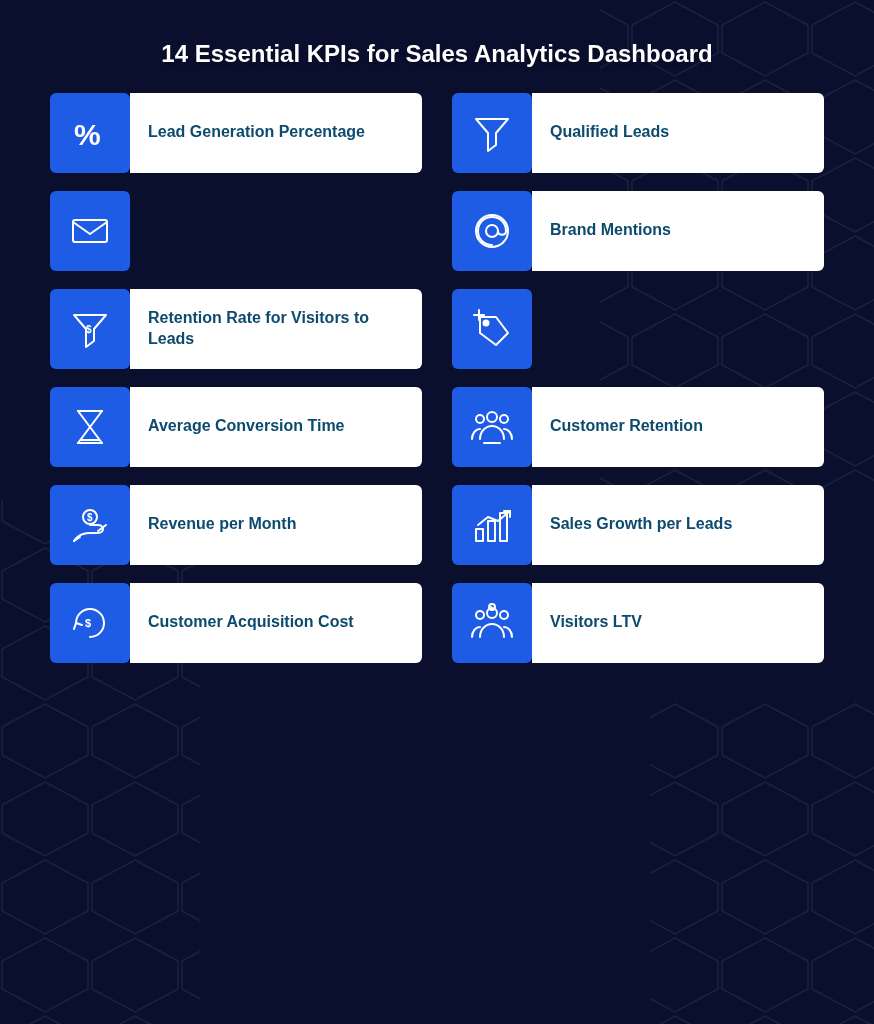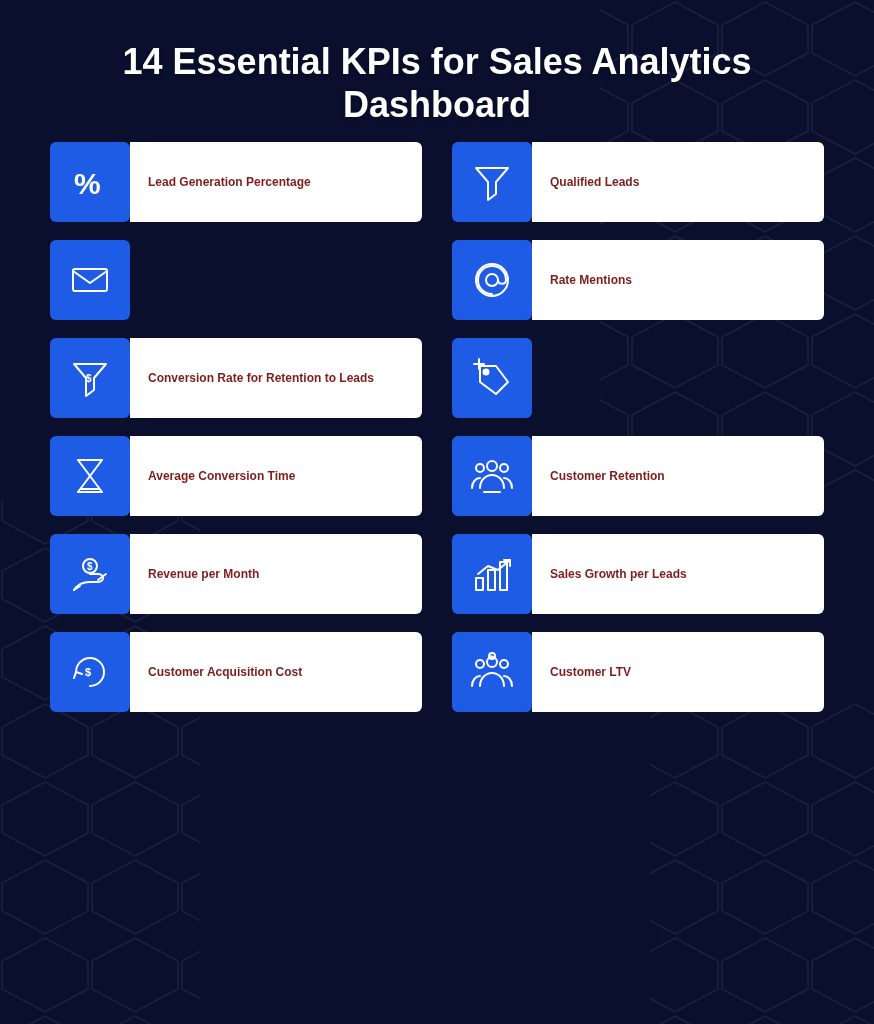--- a/index.html
+++ b/index.html
@@ -22,24 +22,24 @@
 
     .content {
       position: relative;
       z-index: 1;
       padding: 40px 50px 40px 50px;
     }
 
     .title {
       text-align: center;
       color: #ffffff;
-      font-size: 36px;
+      font-size: 24px;
       font-weight: 900;
       line-height: 1.2;
-      margin-bottom: 16px;
+      margin-bottom: 24px;
       text-shadow: 0 2px 4px rgba(0,0,0,0.3);
     }
 
     .grid {
       display: grid;
       grid-template-columns: 1fr 1fr;
       gap: 18px 30px;
     }
 
     .kpi-card {
@@ -73,23 +73,23 @@
       flex: 1;
       background: #ffffff;
       min-height: 80px;
       display: flex;
       align-items: center;
       padding: 10px 18px;
       border-radius: 0 6px 6px 0;
     }
 
     .kpi-label {
-      font-size: 12px;
+      font-size: 16px;
       font-weight: 700;
-      color: #7f1d1d;
+      color: #0c4a6e;
       line-height: 1.3;
     }
   </style>
 </head>
 <body>
 
 <div class="bg-pattern">
   <svg width="874" height="1024" xmlns="http://www.w3.org/2000/svg">
     <defs>
       <pattern id="hexPat" x="0" y="0" width="90" height="78" patternUnits="userSpaceOnUse">
@@ -139,32 +139,32 @@
       </div>
       <div class="kpi-card">
         <div class="kpi-icon-box">
           <svg viewBox="0 0 44 44" fill="none" stroke="white" stroke-width="2.2" stroke-linecap="round">
         <circle cx="22" cy="22" r="16" stroke="white"></circle>
         <circle cx="22" cy="22" r="6" stroke="white"></circle>
         <path d="M28 22 v0 c0 5 8 5 8 0 0-8-6-14-14-14s-14 6-14 14 6 14 14 14" stroke="white"></path>
       </svg>
         </div>
         <div class="kpi-label-box">
-          <span class="kpi-label">Rate Mentions</span>
+          <span class="kpi-label">Brand Mentions</span>
         </div>
       </div>
       <div class="kpi-card">
         <div class="kpi-icon-box">
           <svg viewBox="0 0 44 44" fill="none" stroke="white" stroke-width="2.2" stroke-linecap="round" stroke-linejoin="round">
         <path d="M6 8 h32 l-12 14 v12 l-8 6 v-18 Z" stroke="white" fill="none"></path>
         <text x="18" y="26" font-size="10" fill="white" stroke="none" font-family="Arial" font-weight="bold">$</text>
       </svg>
         </div>
         <div class="kpi-label-box">
-          <span class="kpi-label">Conversion Rate for Retention to Leads</span>
+          <span class="kpi-label">Retention Rate for Visitors to Leads</span>
         </div>
       </div>
       <div class="kpi-card">
         <div class="kpi-icon-box">
           <svg viewBox="0 0 44 44" fill="none" stroke="white" stroke-width="2.2" stroke-linecap="round" stroke-linejoin="round">
         <path d="M10 10 L10 26 L26 38 L38 26 L26 10 Z" stroke="white"></path>
         <circle cx="16" cy="16" r="2.5" fill="white"></circle>
         <path d="M8 8 L8 8" stroke="white"></path>
         <line x1="4" y1="8" x2="14" y2="8" stroke="white"></line>
         <line x1="9" y1="3" x2="9" y2="13" stroke="white"></line>
@@ -247,17 +247,17 @@
         <path d="M10 36 c0-8 6-13 12-13 s12 5 12 13" stroke="white"></path>
         <circle cx="10" cy="14" r="4" stroke="white"></circle>
         <path d="M2 36 c0-6 4-10 8-10" stroke="white"></path>
         <circle cx="34" cy="14" r="4" stroke="white"></circle>
         <path d="M42 36 c0-6-4-10-8-10" stroke="white"></path>
         <circle cx="22" cy="6" r="3" stroke="white"></circle>
         <text x="19" y="9" font-size="6" fill="white" stroke="none" font-family="Arial" font-weight="bold">$</text>
       </svg>
         </div>
         <div class="kpi-label-box">
-          <span class="kpi-label">Customer LTV</span>
+          <span class="kpi-label">Visitors LTV</span>
         </div>
       </div>
     </div>
 </div>
 
 </body></html>

